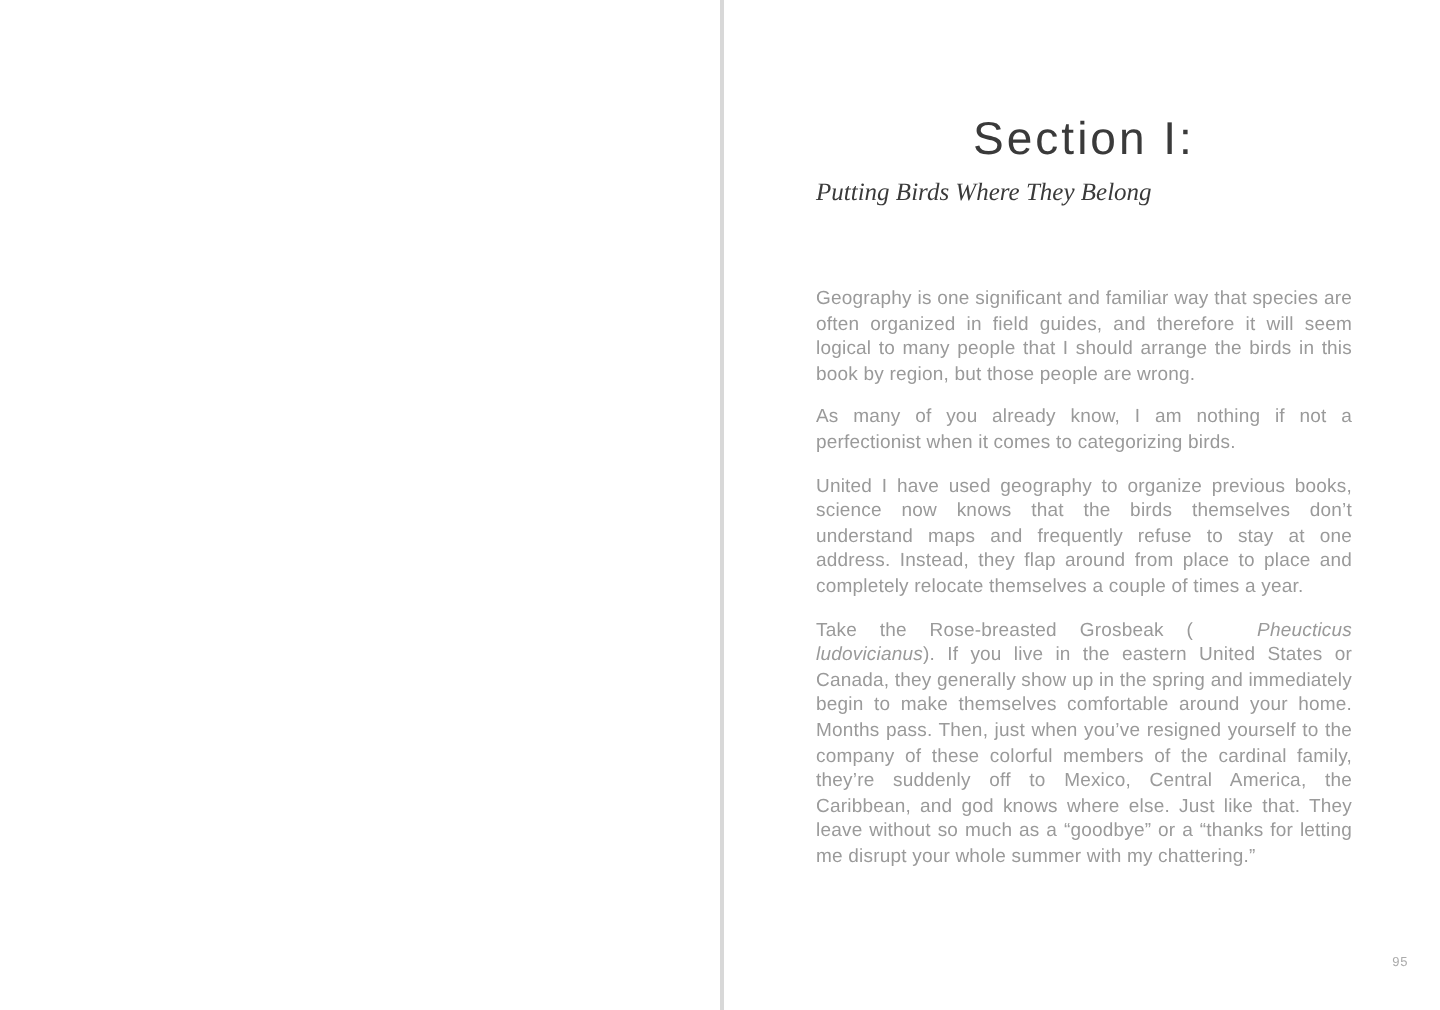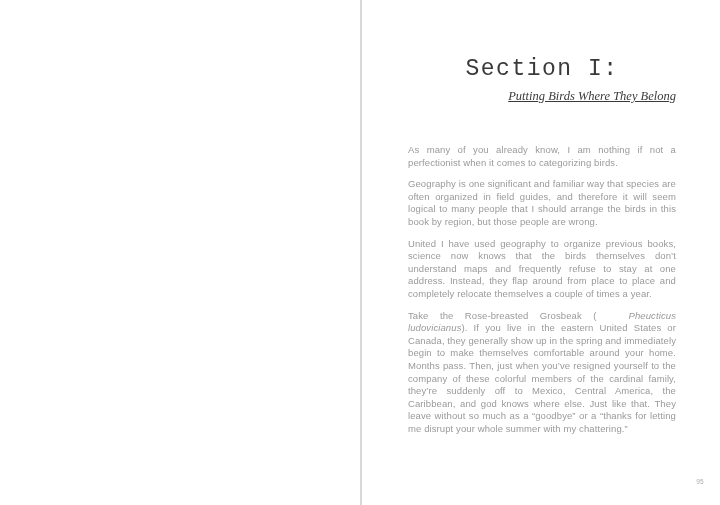--- a/index.html
+++ b/index.html
@@ -39,38 +39,37 @@
     background: #ffffff;
   }
   .content {
     position: absolute;
     left: 46px;   
     top: 0;
     width: 268px;
   }
   .section-title {
     margin: 56px 0 0 0;
-    font-family: Liberation Mono, monospace;
+    font-family: Liberation Sans, sans-serif;
     font-weight: 400;
     font-size: 23px;
     line-height: 26px;
     letter-spacing: 1.5px;
     color: #3a3a3a;
     text-align: center;
   }
   .section-subtitle {
     margin: 7px 0 0 0;
     font-family: "Liberation Serif", "DejaVu Serif", serif;
     font-style: italic;
     font-weight: 500;
     font-size: 12.5px;
     line-height: 15px;
     color: #3a3a3a;
-    text-align: right;
-    text-decoration: underline;
+    text-align: left;
   }
   .bodytext {
     margin-top: 40px;
     color: #9a9a9a;
     font-size: 9.5px;
     line-height: 12.6px;
     letter-spacing: 0.1px;
     text-align: justify;
   }
   .bodytext p {
@@ -101,23 +100,23 @@
   <div class="page-right">
 
     <div class="content">
 
       <h1 class="section-title">Section I:</h1>
 
       <h2 class="section-subtitle">Putting Birds Where They Belong</h2>
 
       <div class="bodytext">
 
+        <p><span>Geography is one significant and familiar way that species are often organized in field guides, and therefore it will seem logical to many people that I should arrange the birds in this book by region, but those people are wrong.</span></p>
+
         <p><span>As many of you already know, I am nothing if not a perfectionist when it comes to categorizing birds.</span></p>
-
-        <p><span>Geography is one significant and familiar way that species are often organized in field guides, and therefore it will seem logical to many people that I should arrange the birds in this book by region, but those people are wrong.</span></p>
 
         <p><span>United I have used geography to organize previous books, science now knows that the birds themselves don’t understand maps and frequently refuse to stay at one address. Instead, they flap around from place to place and completely relocate themselves a couple of times a year.</span></p>
 
         <p><span>Take the Rose-breasted Grosbeak (</span><i>Pheucticus ludovicianus</i><span>). If you live in the eastern United States or Canada, they generally show up in the spring and immediately begin to make themselves comfortable around your home. Months pass. Then, just when you’ve resigned yourself to the company of these colorful members of the cardinal family, they’re suddenly off to Mexico, Central America, the Caribbean, and god knows where else. Just like that. They leave without so much as a “goodbye” or a “thanks for letting me disrupt your whole summer with my chattering.”</span></p>
 
       </div>
     </div>
 
     <div class="pagenum">95</div>
 

